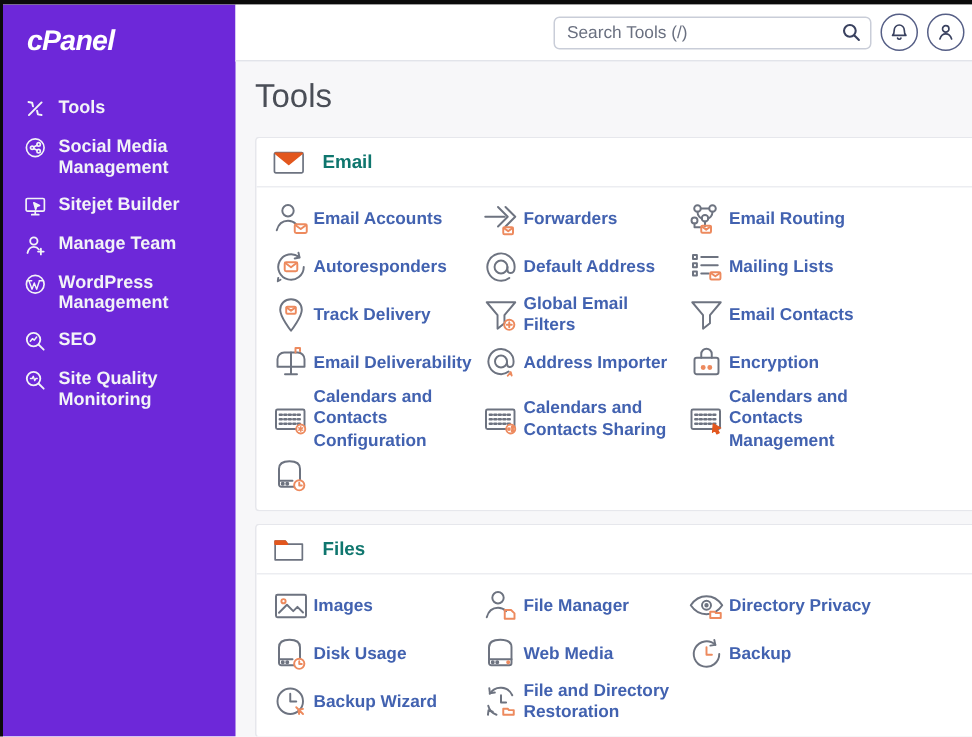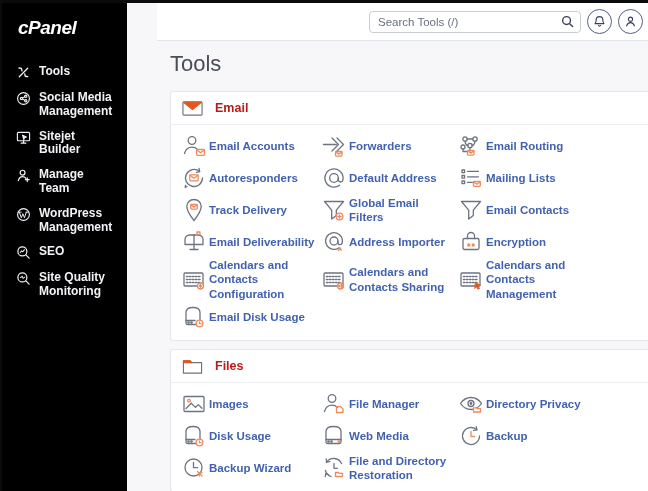--- a/index.html
+++ b/index.html
@@ -6,22 +6,22 @@
   html,body { width:648px; height:491px; overflow:hidden; }
   body {
     font-family:"Liberation Sans", sans-serif;
     background:#f7f7f9;
     border-top:3px solid #0b0b0b;
     border-left:2px solid #0b0b0b;
     position:relative;
   }
   
   .sidebar {
-    position:absolute; left:0; top:0; bottom:0; width:125px;
-    background:#000000; color:#f2f3f7; padding:12px 10px 0 14px;
+    position:absolute; left:0; top:0; bottom:0; width:155px;
+    background:#6d28d9; color:#f2f3f7; padding:12px 10px 0 14px;
   }
   .logo {
     font-size:19px; font-weight:700; font-style:italic; letter-spacing:-0.5px;
     color:#ffffff; margin:2px 0 22px 2px;
   }
   .side-item {
     display:flex; align-items:flex-start; gap:8px;
     padding:4px 0; cursor:pointer; margin-bottom:3px;
   }
   .side-item .icon { width:15px; height:15px; flex:0 0 15px; margin-top:0px; }
@@ -53,21 +53,21 @@
   .card {
     background:#ffffff; border:1px solid #e6e7ec; border-right:none; border-radius:3px 0 0 3px;
     margin:0 -2px 8px 0; width:calc(100% + 2px);
   }
   .card-header {
     display:flex; align-items:center; gap:12px; height:33px; padding-left:11px;
     border-bottom:1px solid #ecedf1;
   }
   .card-header .icon { width:21px; height:17px; }
   .card-header .icon svg { width:21px; height:17px; display:block; }
-  .card-title { font-size:12.5px; font-weight:600; color:#b91c1c; }
+  .card-title { font-size:12.5px; font-weight:600; color:#0f766e; }
   .tool-grid { display:grid; grid-template-columns:140px 137px 1fr; padding:5px 0 7px 10px; }
   .tool-item {
     display:flex; align-items:center; gap:2px; min-height:32px;
     text-decoration:none; cursor:pointer; padding-right:6px;
   }
   .tool-item .icon { width:26px; height:26px; flex:0 0 26px; }
   .tool-item .icon svg { width:26px; height:26px; display:block; }
   .tool-item .lbl {
     font-size:11.5px; font-weight:600; color:#4262b0; line-height:1.25; max-width:122px;
   }
@@ -365,21 +365,20 @@
             <span class="icon">
               <svg viewBox="0 0 26 26" fill="none" stroke-linecap="round" stroke-linejoin="round" stroke="#6d7380" stroke-width="1.3">
                 <path d="M5 19V8.5C5 5.5 6.8 3.5 12 3.5s7 2 7 5V19a1.5 1.5 0 0 1-1.5 1.5h-11A1.5 1.5 0 0 1 5 19z"></path>
                 <path d="M5 16.5h9"></path>
                 <circle cx="7.5" cy="18.5" r=".7" fill="#6d7380"></circle>
                 <circle cx="10.5" cy="18.5" r=".7" fill="#6d7380"></circle>
                 <circle cx="18.5" cy="19.5" r="3.4" stroke="#ed8a5e" fill="#fff"></circle>
                 <path d="M18.5 17.8v1.9h1.7" stroke="#ed8a5e"></path>
               </svg>
             </span>
-            <span class="lbl">Email Disk Usage</span>
           </a>
         </div>
       </section>
       <section class="card">
         <div class="card-header">
           <span class="icon">
             <svg viewBox="0 0 22 17" fill="none" stroke-linecap="round" stroke-linejoin="round" stroke="#6d7380" stroke-width="1.2">
               <path d="M1.5 15.5V2.5h7l1.6 2h10.4v11z" fill="#fff"></path>
               <path d="M1.5 2.5h7l1.6 2h-8.6z" fill="#e2571e" stroke="#e2571e"></path>
             </svg>

